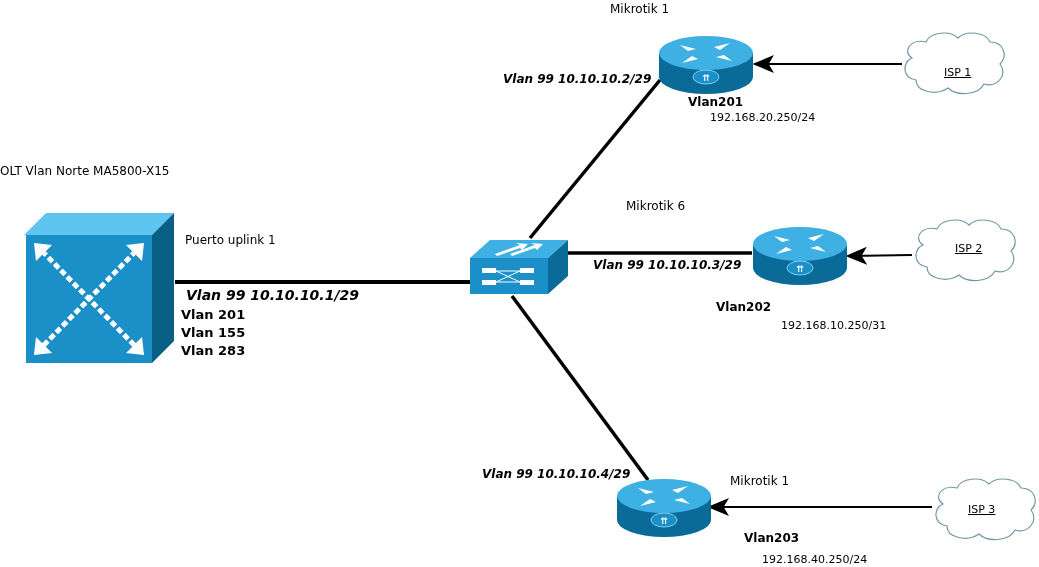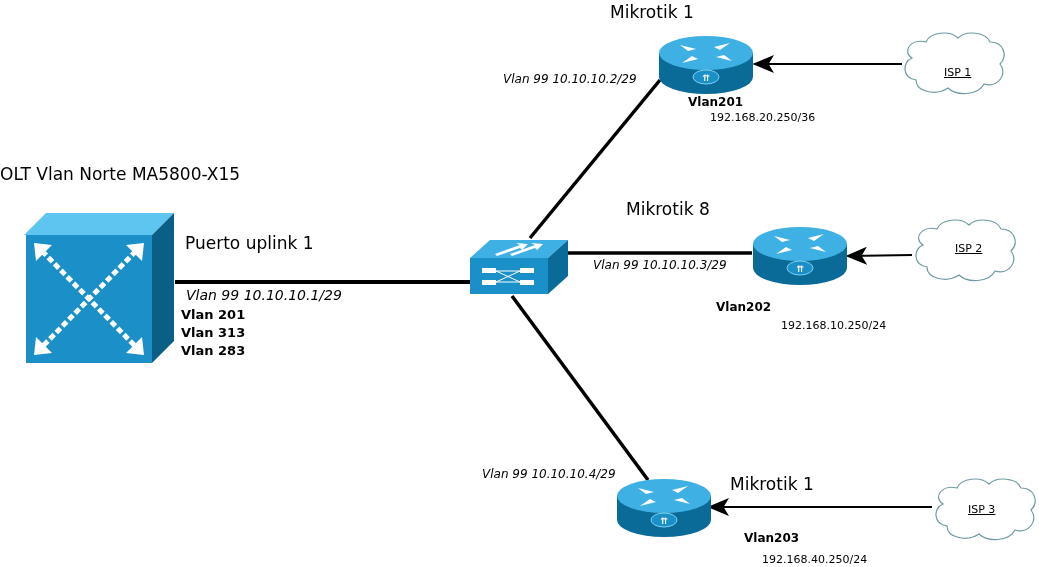--- a/index.html
+++ b/index.html
@@ -1,21 +1,21 @@
 <!DOCTYPE html>
 <html><head>
 <meta charset="utf-8">
 <style>
   html,body{margin:0;padding:0;background:#fff;}
   body{width:1039px;height:567px;position:relative;overflow:hidden;font-family:"DejaVu Sans","Liberation Sans",sans-serif;color:#000;}
   svg.wires{position:absolute;left:0;top:0;}
   .lbl{position:absolute;white-space:nowrap;}
-  .title{font-size:17px;text-align:center;}
+  .title{font-size:12px;text-align:center;}
   .vlanb{font-size:13px;font-weight:bold;}
-  .vlanbi{font-size:12px;font-weight:normal;font-style:italic;}
+  .vlanbi{font-size:12px;font-weight:bold;font-style:italic;}
   .ip{font-size:11px;}
   .isp{font-size:11px;text-decoration:underline;}
   .dev{position:absolute;}
 </style>
 </head>
 <body>
 
 <svg class="wires" width="1039" height="567">
   <defs>
     <marker id="arr" markerWidth="12" markerHeight="10" refX="10" refY="5" orient="auto">
@@ -43,21 +43,21 @@
     <polygon points="10,30 28,32 12,48"></polygon>
     <polygon points="120,30 102,32 118,48"></polygon>
     <polygon points="10,142 28,140 12,124"></polygon>
     <polygon points="120,142 102,140 118,124"></polygon>
   </g>
 </svg>
 <div class="lbl title" style="left:0;top:164px">OLT Vlan Norte MA5800-X15</div>
 <div class="lbl title" style="left:185px;top:233px">Puerto uplink 1</div>
 <div class="lbl vlanbi" style="left:186px;top:287px;font-size:14px">Vlan 99 10.10.10.1/29</div>
 <div class="lbl vlanb" style="left:181px;top:307px">Vlan 201</div>
-<div class="lbl vlanb" style="left:181px;top:325px">Vlan 313</div>
+<div class="lbl vlanb" style="left:181px;top:325px">Vlan 155</div>
 <div class="lbl vlanb" style="left:181px;top:343px">Vlan 283</div>
 
 <svg class="dev" style="left:470px;top:240px" width="100" height="56">
   <polygon points="0,18 20,0 98,0 78,18" fill="#3fb0e4"></polygon>
   <polygon points="78,18 98,0 98,36 78,54" fill="#0a6a98"></polygon>
   <rect x="0" y="18" width="78" height="36" fill="#1a8fc8"></rect>
   <g fill="#fff">
       <polygon points="25,14 50,5 46,3 58,4 52,10 50,8 27,16"></polygon>
       <polygon points="40,14 65,5 61,3 73,4 67,10 65,8 42,16"></polygon>
     </g>
@@ -104,26 +104,26 @@
       <polygon points="72,8 56,12 62,15"></polygon>
       <polygon points="24,28 40,24 34,21"></polygon>
     </g>
   <ellipse cx="48" cy="42" rx="13" ry="7" fill="#1a8fc8" stroke="#7fd0f0" stroke-width="1"></ellipse>
   <text x="48" y="46" font-size="9" fill="#fff" text-anchor="middle" font-weight="bold">⇈</text>
 </svg>
 
 <div class="lbl title" style="left:610px;top:2px">Mikrotik 1</div>
 <div class="lbl vlanbi" style="left:503px;top:72px">Vlan 99 10.10.10.2/29</div>
 <div class="lbl vlanb" style="left:688px;top:95px;font-size:12px">Vlan201</div>
-<div class="lbl ip" style="left:710px;top:111px">192.168.20.250/36</div>
+<div class="lbl ip" style="left:710px;top:111px">192.168.20.250/24</div>
 
-<div class="lbl title" style="left:626px;top:199px">Mikrotik 8</div>
+<div class="lbl title" style="left:626px;top:199px">Mikrotik 6</div>
 <div class="lbl vlanbi" style="left:593px;top:258px">Vlan 99 10.10.10.3/29</div>
 <div class="lbl vlanb" style="left:716px;top:300px;font-size:12px">Vlan202</div>
-<div class="lbl ip" style="left:781px;top:319px">192.168.10.250/24</div>
+<div class="lbl ip" style="left:781px;top:319px">192.168.10.250/31</div>
 
 <div class="lbl title" style="left:730px;top:474px">Mikrotik 1</div>
 <div class="lbl vlanbi" style="left:482px;top:467px">Vlan 99 10.10.10.4/29</div>
 <div class="lbl vlanb" style="left:744px;top:531px;font-size:12px">Vlan203</div>
 <div class="lbl ip" style="left:762px;top:553px">192.168.40.250/24</div>
 
 <svg class="dev" style="left:900px;top:30px" width="110" height="68">
   <path d="M12,28 C2,22 10,8 26,12 C30,2 50,0 58,8 C66,0 86,2 90,12 C104,12 108,26 100,34 C108,44 98,58 84,54 C78,66 56,66 48,58 C36,66 16,62 16,50 C2,48 2,32 12,28 Z" fill="#fff" stroke="#6f9aa3" stroke-width="1.2"></path>
 </svg>
 <div class="lbl isp" style="left:944px;top:66px">ISP 1</div>

